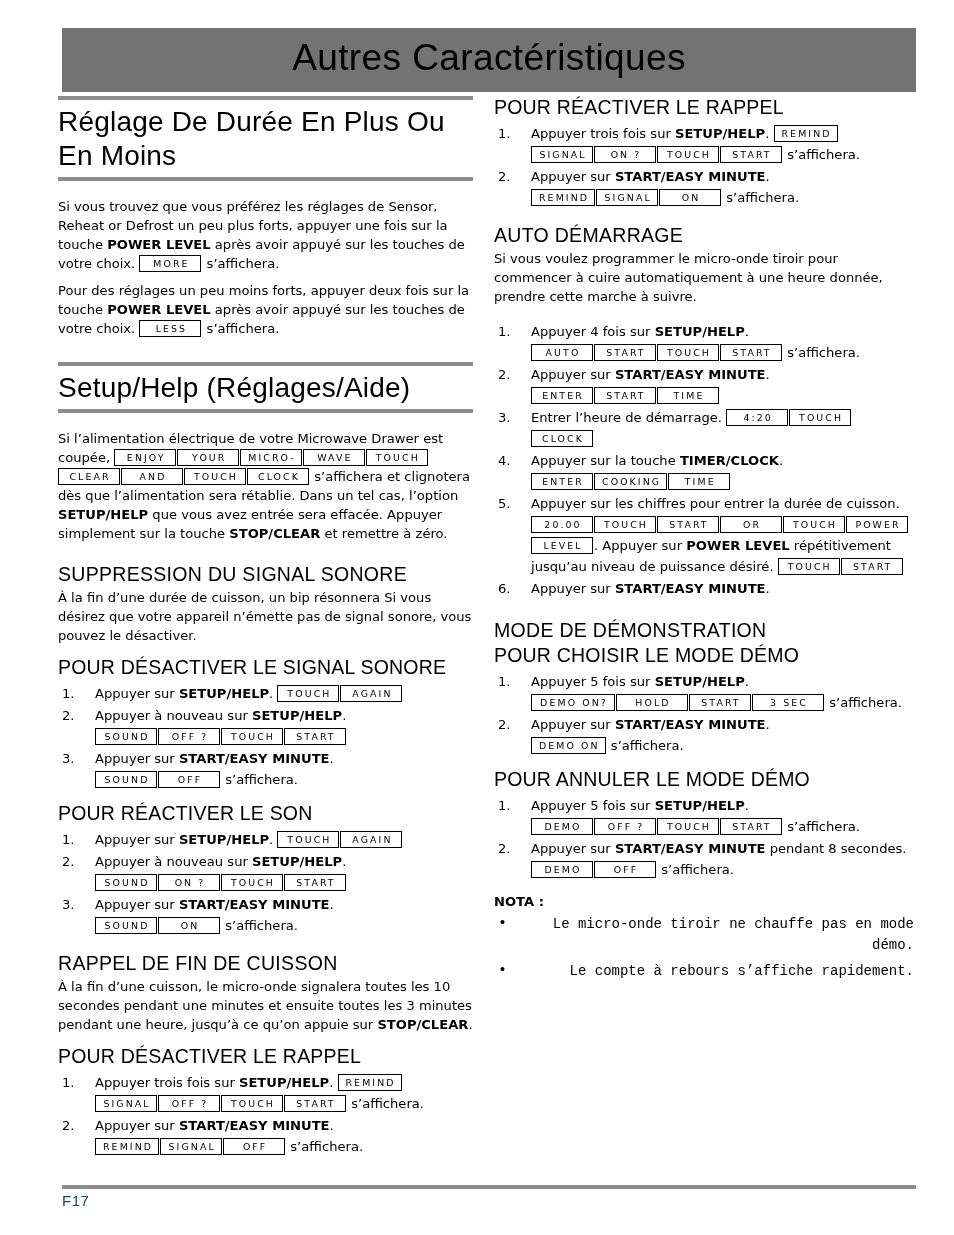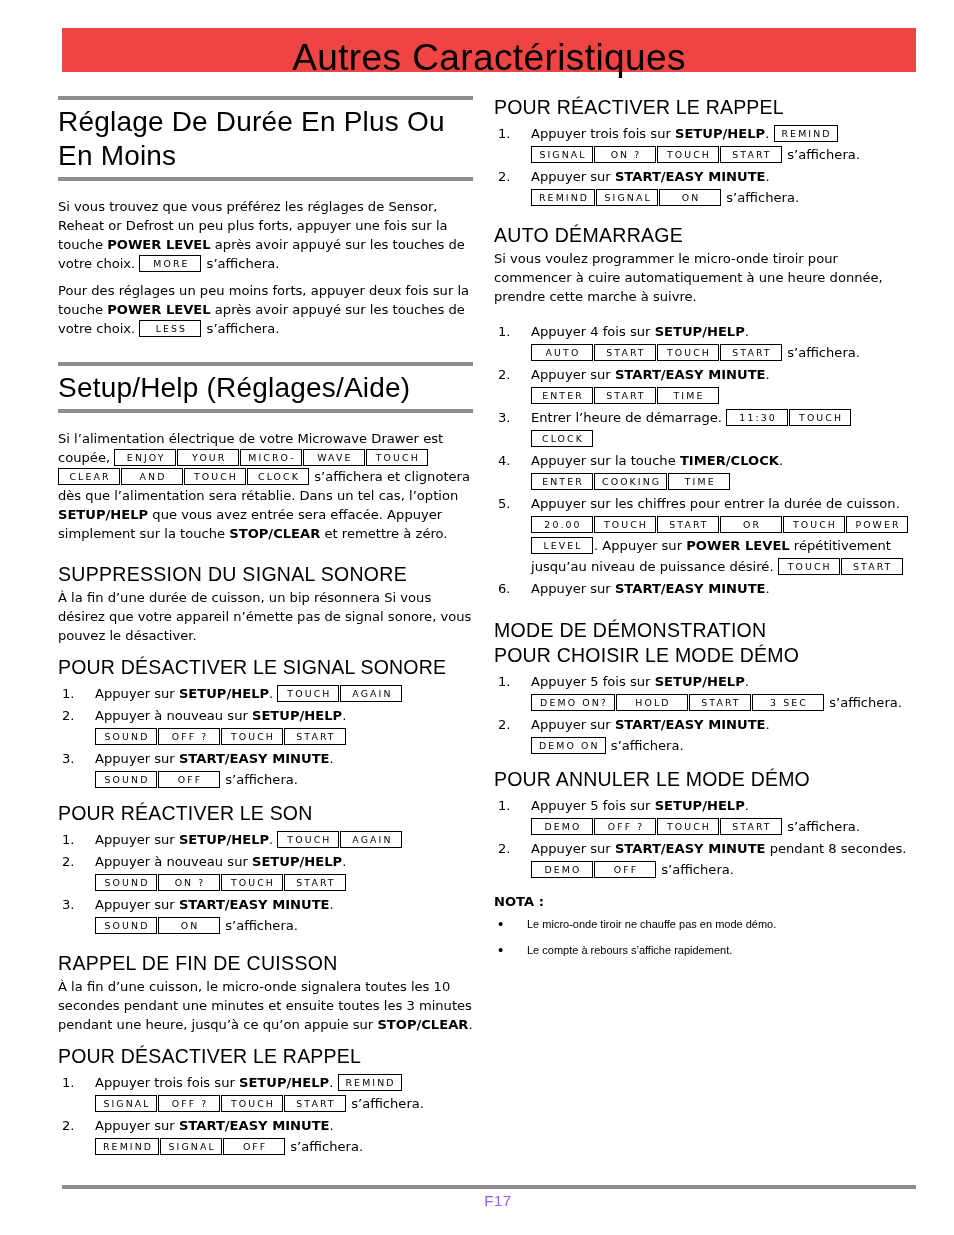--- a/index.html
+++ b/index.html
@@ -22,22 +22,22 @@
     width: 954px;
     height: 1235px;
   }
 
   
   .banner {
     position: absolute;
     left: 62px;
     top: 28px;
     width: 854px;
-    height: 44px;
-    background: #ef4444;
+    height: 64px;
+    background: #737373;
   }
   .banner-title {
     position: absolute;
     left: 0; top: 0;
     width: 854px;
     height: 60px;
     line-height: 60px;
     text-align: center;
     font-family: "Liberation Sans", sans-serif;
     font-size: 37px;
@@ -134,26 +134,27 @@
     width: 24px;
     text-align: left;
   }
 
   ul.bullets {
     list-style: none;
     margin: 3px 0 0 0;
     padding: 0;
   }
   ul.bullets > li {
-    font-family: Liberation Sans, sans-serif;
-    font-size: 11px;
+    font-family: Liberation Mono, monospace;
+    font-size: 14px;
     line-height: 21px;
     position: relative;
     padding-left: 33px;
     margin: 0 0 5px 0;
+    text-align: right;
   }
   ul.bullets > li::before {
     content: "\2022";
     position: absolute;
     left: 4px;
     top: -1px;
     font-size: 15px;
   }
 
   
@@ -181,28 +182,28 @@
   
   .footer-rule {
     position: absolute;
     left: 62px;
     top: 1185px;
     width: 854px;
     border-top: 4px solid #8c8d90;
   }
   .footer-page {
     position: absolute;
-    left: 71px;
+    left: 62px;
     top: 1192px;
     width: 854px;
-    text-align: center;
+    text-align: left;
     font-family: "Liberation Sans", sans-serif;
     font-size: 15px;
     letter-spacing: 0.5px;
-    color: #8b5cf6;
+    color: #0c4a6e;
   }
 
   .spacer-8  { height: 8px; }
   .spacer-12 { height: 12px; }
   .spacer-16 { height: 16px; }
 </style>
 </head>
 <body>
 
 <div class="page">
@@ -290,21 +291,21 @@
 
     <div>
       <div class="h2">AUTO DÉMARRAGE</div>
       <p class="body tight">Si vous voulez programmer le micro-onde tiroir pour commencer à cuire automatiquement à une heure donnée, prendre cette marche à suivre.</p>
       <div class="spacer-8"></div>
       <ol class="steps">
         <li><span>Appuyer 4 fois sur </span><b>SETUP/HELP</b><span>.</span><br><span class="lcd w-md">AUTO</span><span class="lcd w-md">START</span><span class="lcd w-md">TOUCH</span><span class="lcd w-md">START</span><span> s’affichera.</span></li>
 
         <li><span>Appuyer sur </span><b>START/EASY MINUTE</b><span>.</span><br><span class="lcd w-md">ENTER</span><span class="lcd w-md">START</span><span class="lcd w-md">TIME</span></li>
 
-        <li><span>Entrer l’heure de démarrage. </span><span class="lcd w-md">11:30</span><span class="lcd w-md">TOUCH</span><span class="lcd w-md">CLOCK</span></li>
+        <li><span>Entrer l’heure de démarrage. </span><span class="lcd w-md">4:20</span><span class="lcd w-md">TOUCH</span><span class="lcd w-md">CLOCK</span></li>
 
         <li><span>Appuyer sur la touche </span><b>TIMER/CLOCK</b><span>.</span><br><span class="lcd w-md">ENTER</span><span class="lcd w-lg">COOKING</span><span class="lcd w-md">TIME</span></li>
 
         <li><span>Appuyer sur les chiffres pour entrer la durée de cuisson. </span><span class="lcd w-md">20.00</span><span class="lcd w-md">TOUCH</span><span class="lcd w-md">START</span><span class="lcd w-md">OR</span><span class="lcd w-md">TOUCH</span><span class="lcd w-md">POWER</span><span class="lcd w-md">LEVEL</span><span>. Appuyer sur </span><b>POWER LEVEL</b><span> répétitivement jusqu’au niveau de puissance désiré. </span><span class="lcd w-md">TOUCH</span><span class="lcd w-md">START</span></li>
 
         <li><span>Appuyer sur </span><b>START/EASY MINUTE</b><span>.</span></li>
       </ol>
     </div>
 
     <div class="spacer-16"></div>

